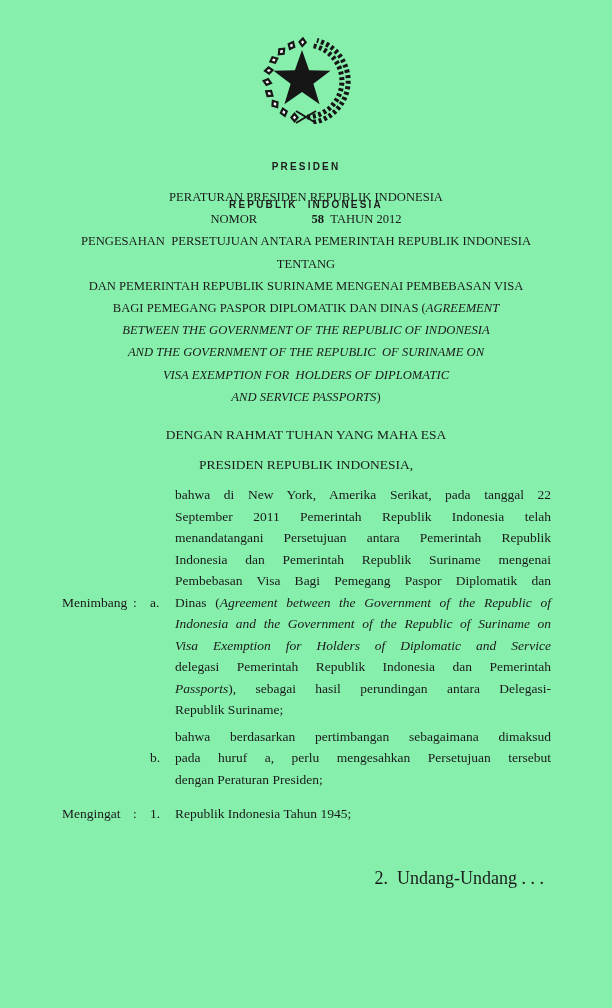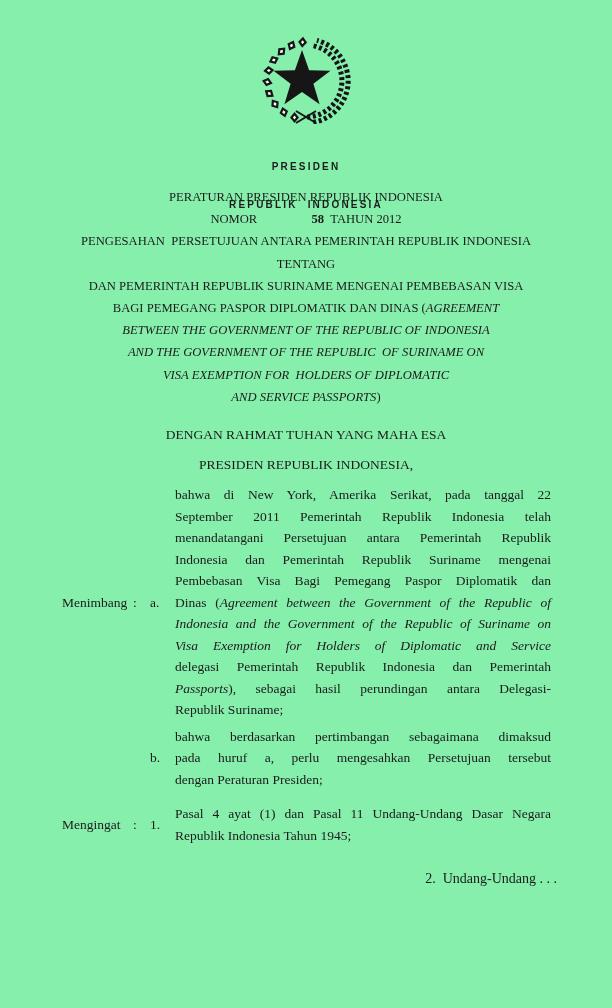--- a/index.html
+++ b/index.html
@@ -47,22 +47,22 @@
   .mk    { width:25px; flex:0 0 25px; }
   .txt   { flex:1 1 auto; min-width:0; }
 
   .para .line { text-align:justify; text-align-last:justify; }
   .para .line:last-child { text-align-last:left; }
 
   .it { font-style:italic; }
   .bd { font-weight:bold;padding-left:48px; }
 
   .catchword {
-    position:absolute; top:868px; right:55px;
-    font-size:14px; line-height:21.5px; white-space:pre-wrap;text-align:center;
+    position:absolute; top:868px; right:68px;
+    font-size:18px; line-height:21.5px; white-space:pre-wrap;text-align:center;
   }
 </style>
 </head>
 <body>
 
 <div class="doc">
 
   <div class="emblem">
     <svg width="112" height="90" viewBox="0 0 112 90" fill="none">
 
@@ -174,21 +174,20 @@
           <div class="line"><span>pada huruf a, perlu mengesahkan Persetujuan tersebut</span></div>
           <div class="line"><span>dengan Peraturan Presiden;</span></div>
         </div>
     </div>
 
     <div class="row gap-large">
       <div class="lbl">Mengingat</div>
       <div class="colon">:</div>
       <div class="mk">1.</div>
       <div class="txt para">
-          <div class="line"><span>Pasal 4 ayat (1) dan Pasal 11 Undang-Undang Dasar Negara</span></div>
           <div class="line"><span>Republik Indonesia Tahun 1945;</span></div>
         </div>
     </div>
 
   </div>
 
   <div class="catchword">2.  Undang-Undang . . .</div>
 
 </div>
 

